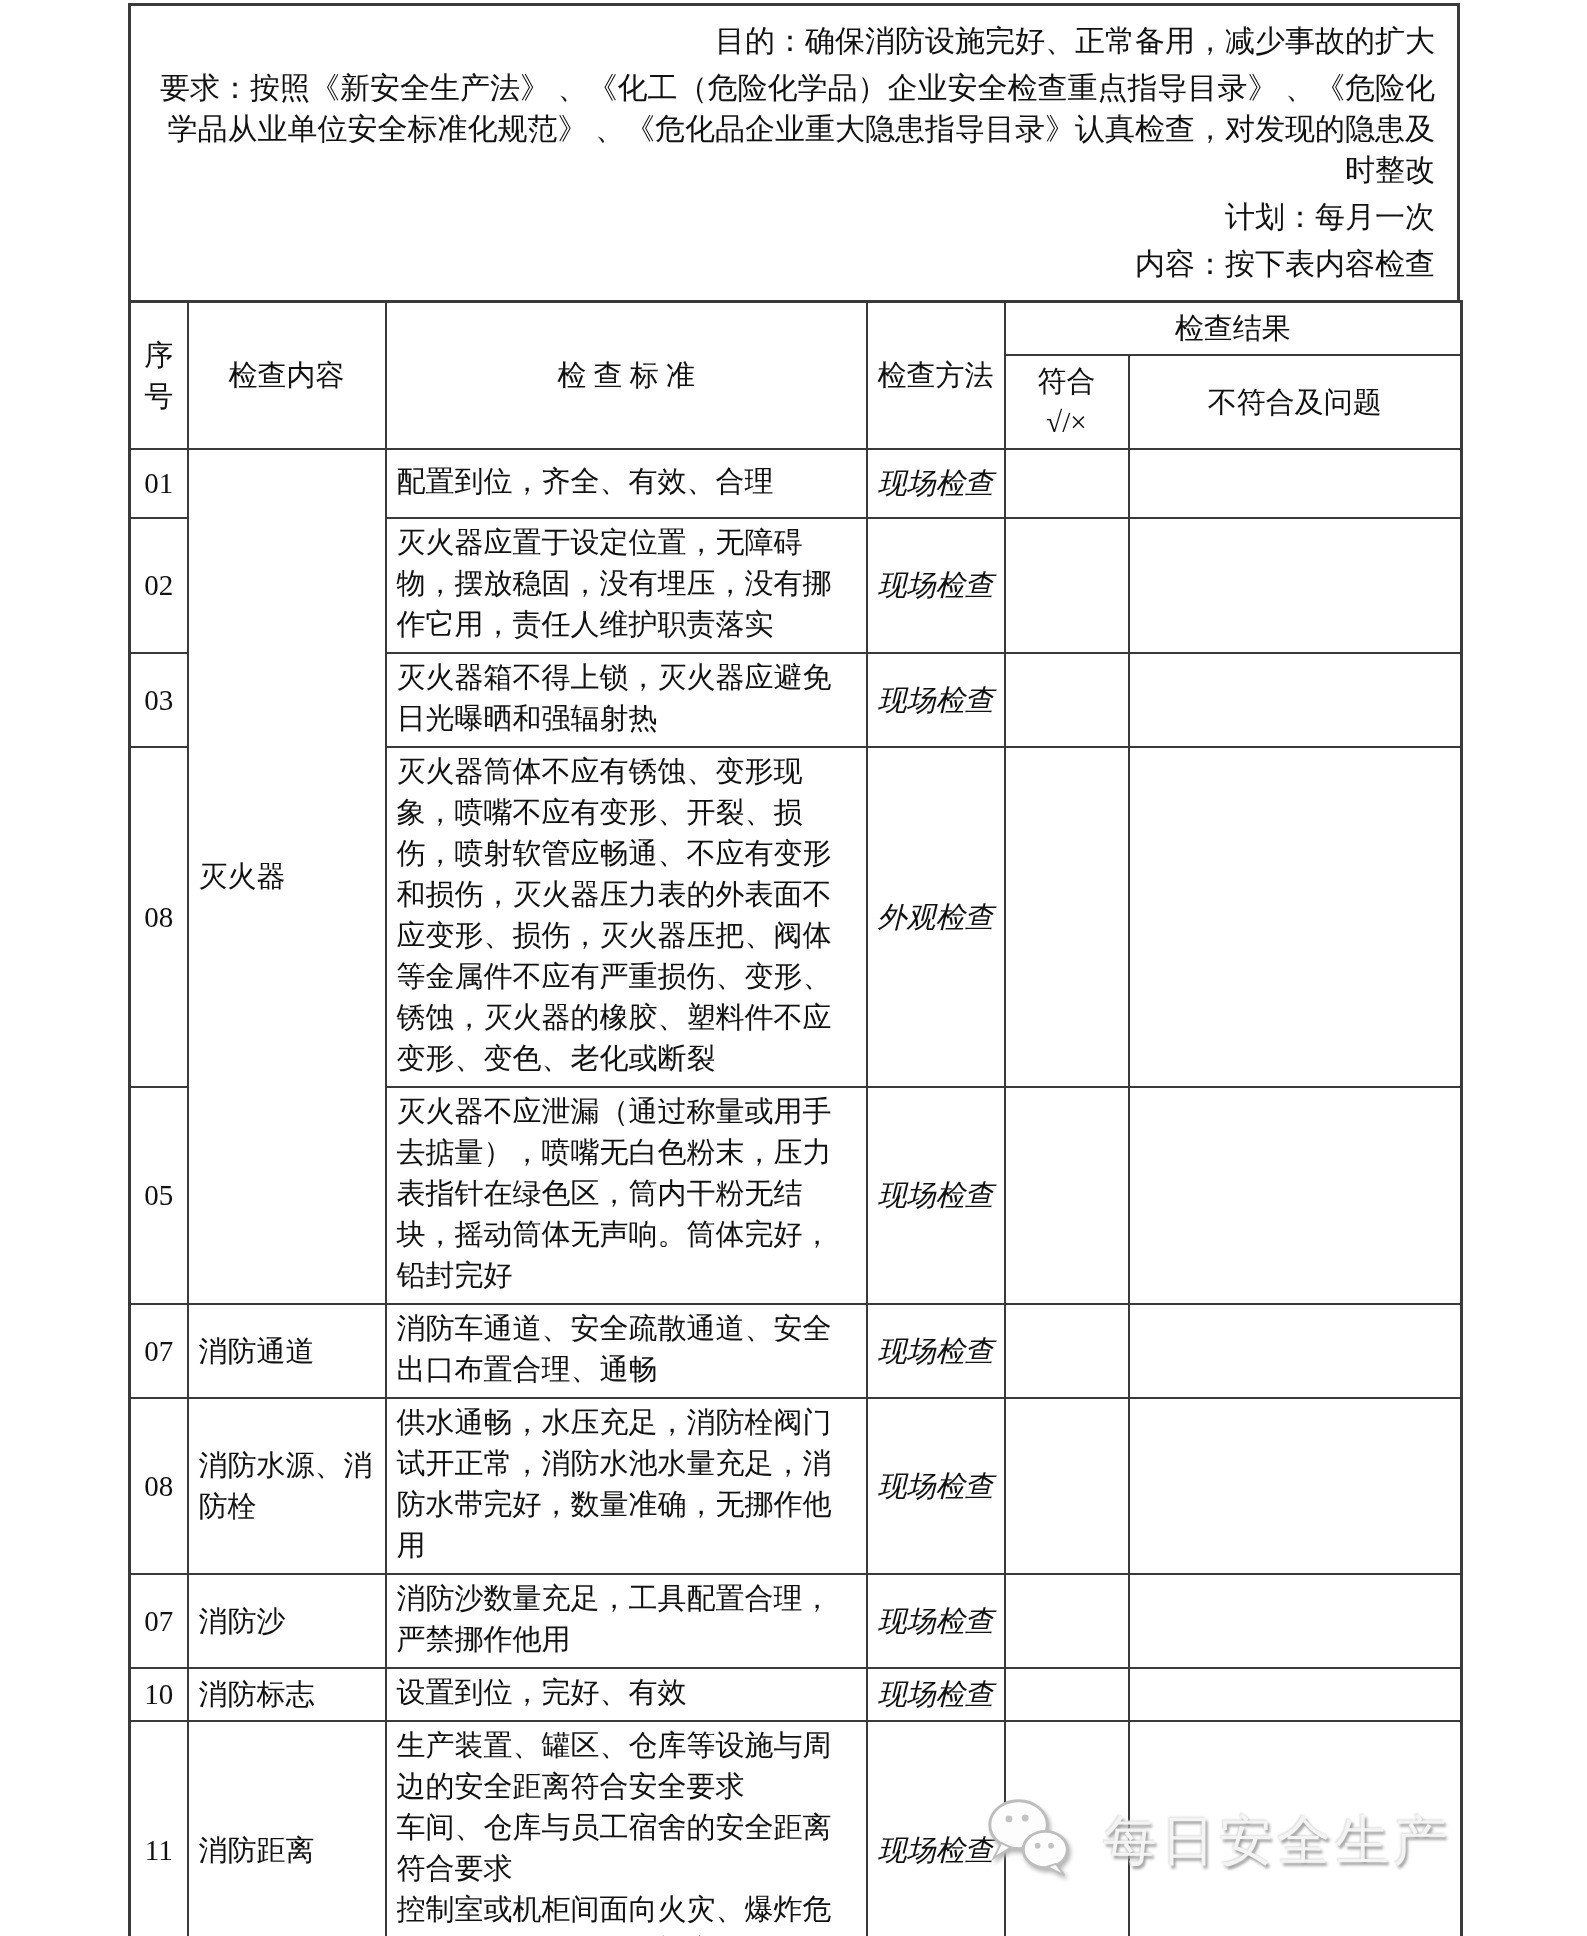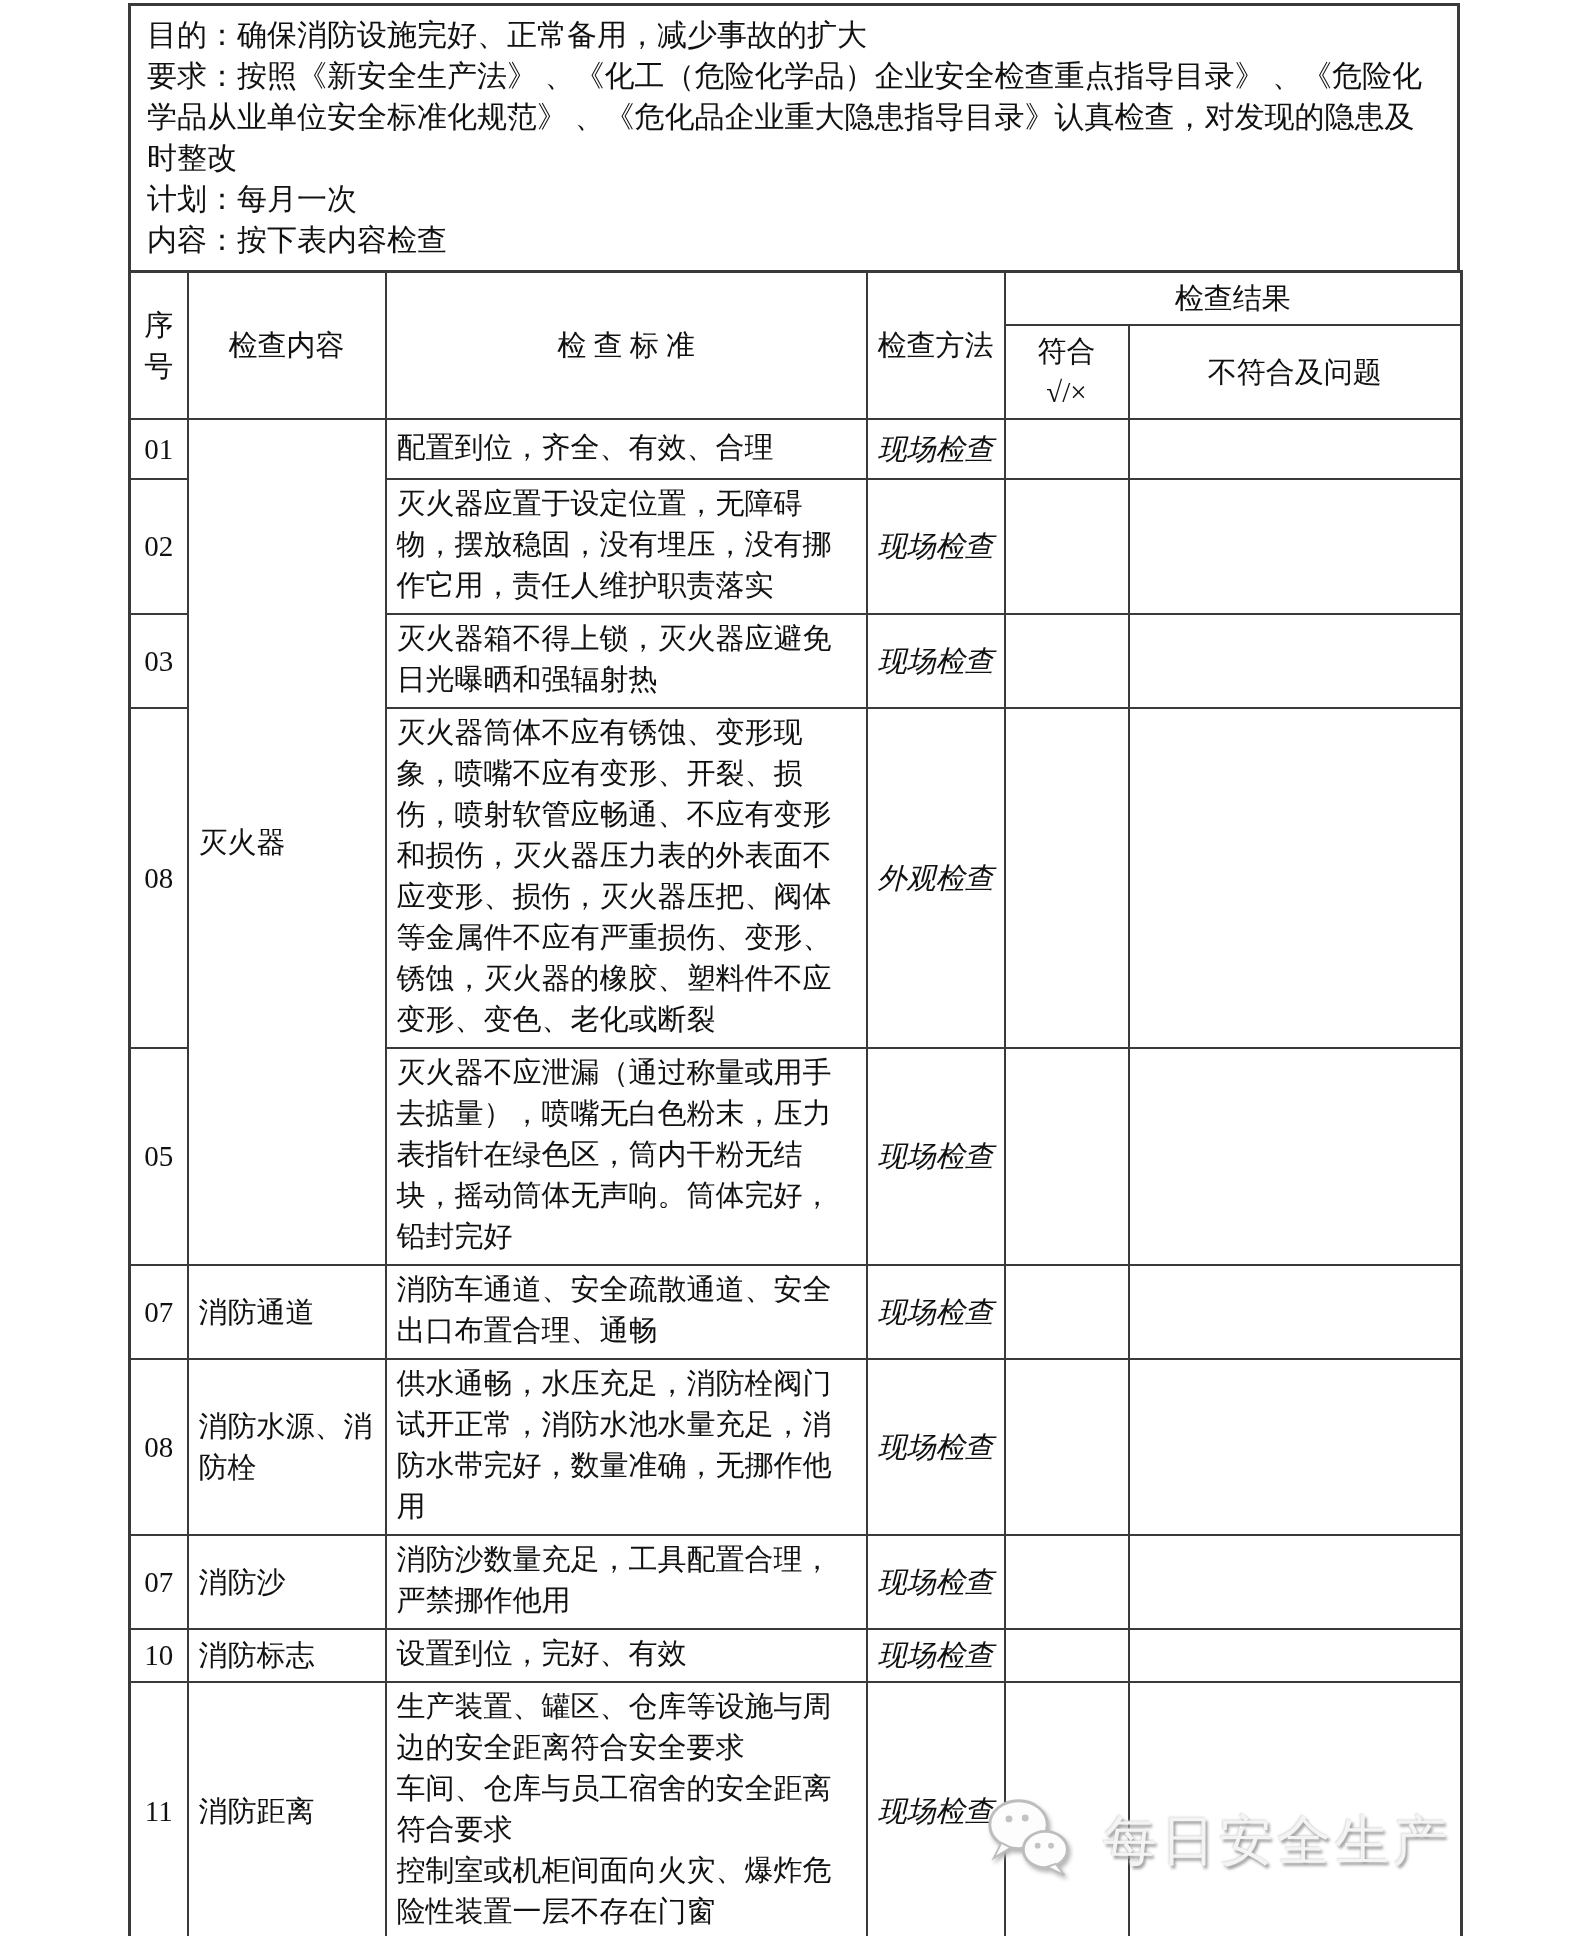--- a/index.html
+++ b/index.html
@@ -20,21 +20,21 @@
   }
   
   .info {
     border: 3px solid #3a3a3a;
     border-bottom: 0;
     padding: 8px 16px 10px 16px;
     font-size: 30px;
     line-height: 41px;
     box-sizing: border-box;
   }
-  .info p { margin: 0; }
+  .info p { margin: 6px; text-align: right; }
   
   table.check {
     width: 100%;
     border-collapse: collapse;
     table-layout: fixed;
     border: 3px solid #3a3a3a;
     font-size: 29px;
   }
   table.check th, table.check td {
     border: 2px solid #3a3a3a;
@@ -50,21 +50,21 @@
   col.w-std  { width: 481px; }
   col.w-mth  { width: 138px; }
   col.w-pass { width: 124px; }
   col.w-fail { width: 333px; }
   tr.h1 th { height: 46px; text-align: center; }
   tr.h2 th { height: 88px; text-align: center; }
   td.c-no  { text-align: center; }
   td.c-cat { text-align: left; padding-left: 16px; }
   td.c-std { text-align: left; padding-left: 14px; font-family: Liberation Mono, monospace; }
   td.c-mth { text-align: left; font-style: italic; }
-  tr.row-01 td { height: 60px; }
+  tr.row-01 td { height: 69px; }
   
   .watermark {
     position: absolute;
     left: 982px;
     top: 1795px;
     display: flex;
     align-items: center;
     gap: 25px;
     pointer-events: none;
   }

